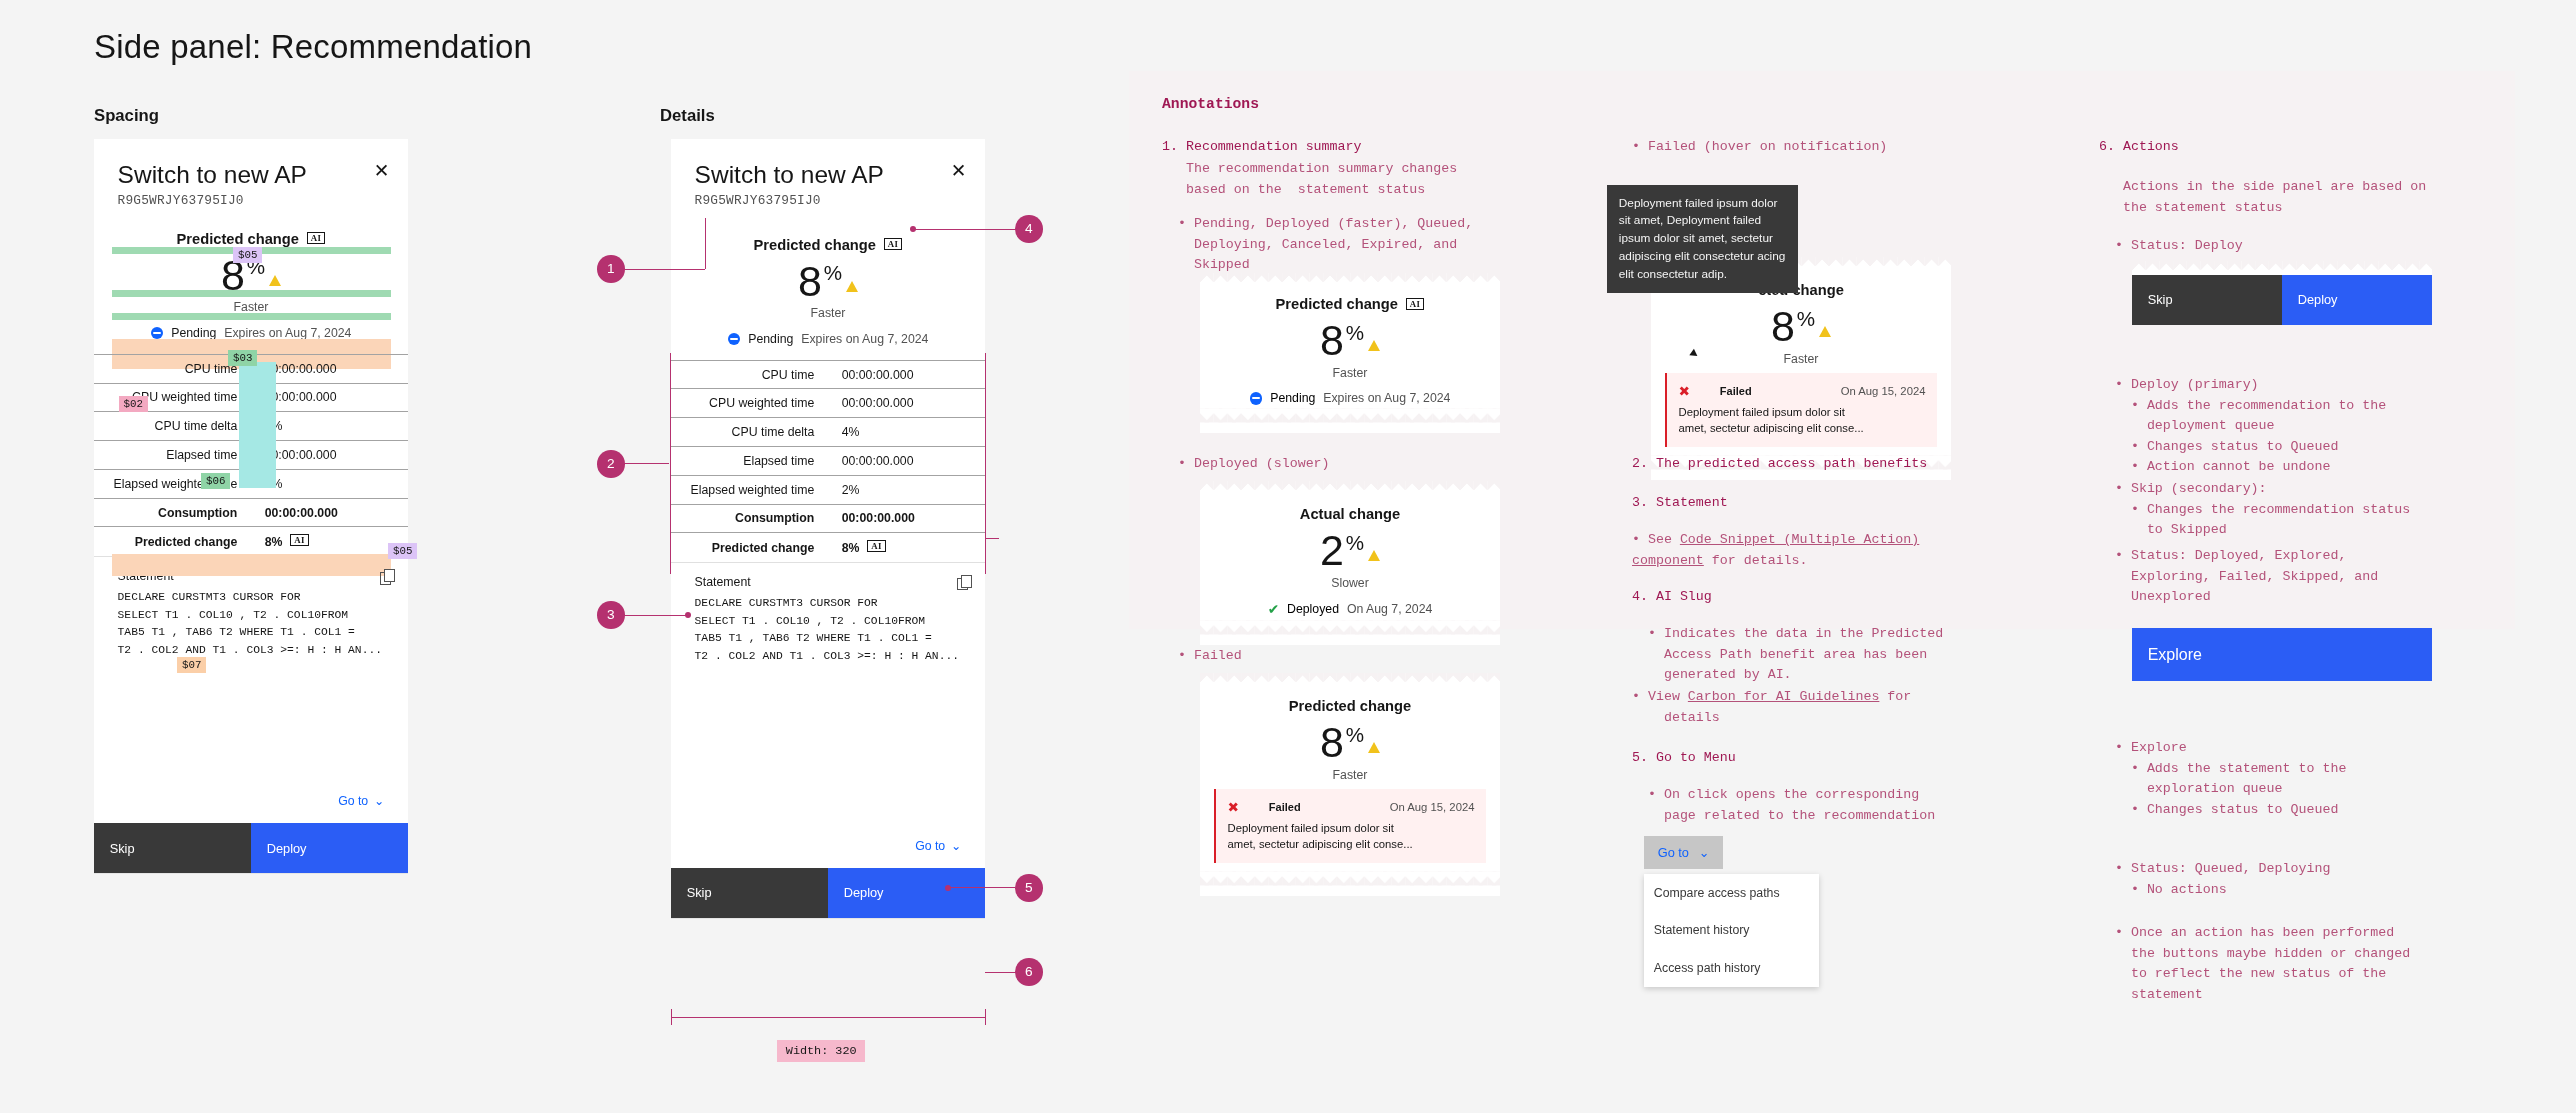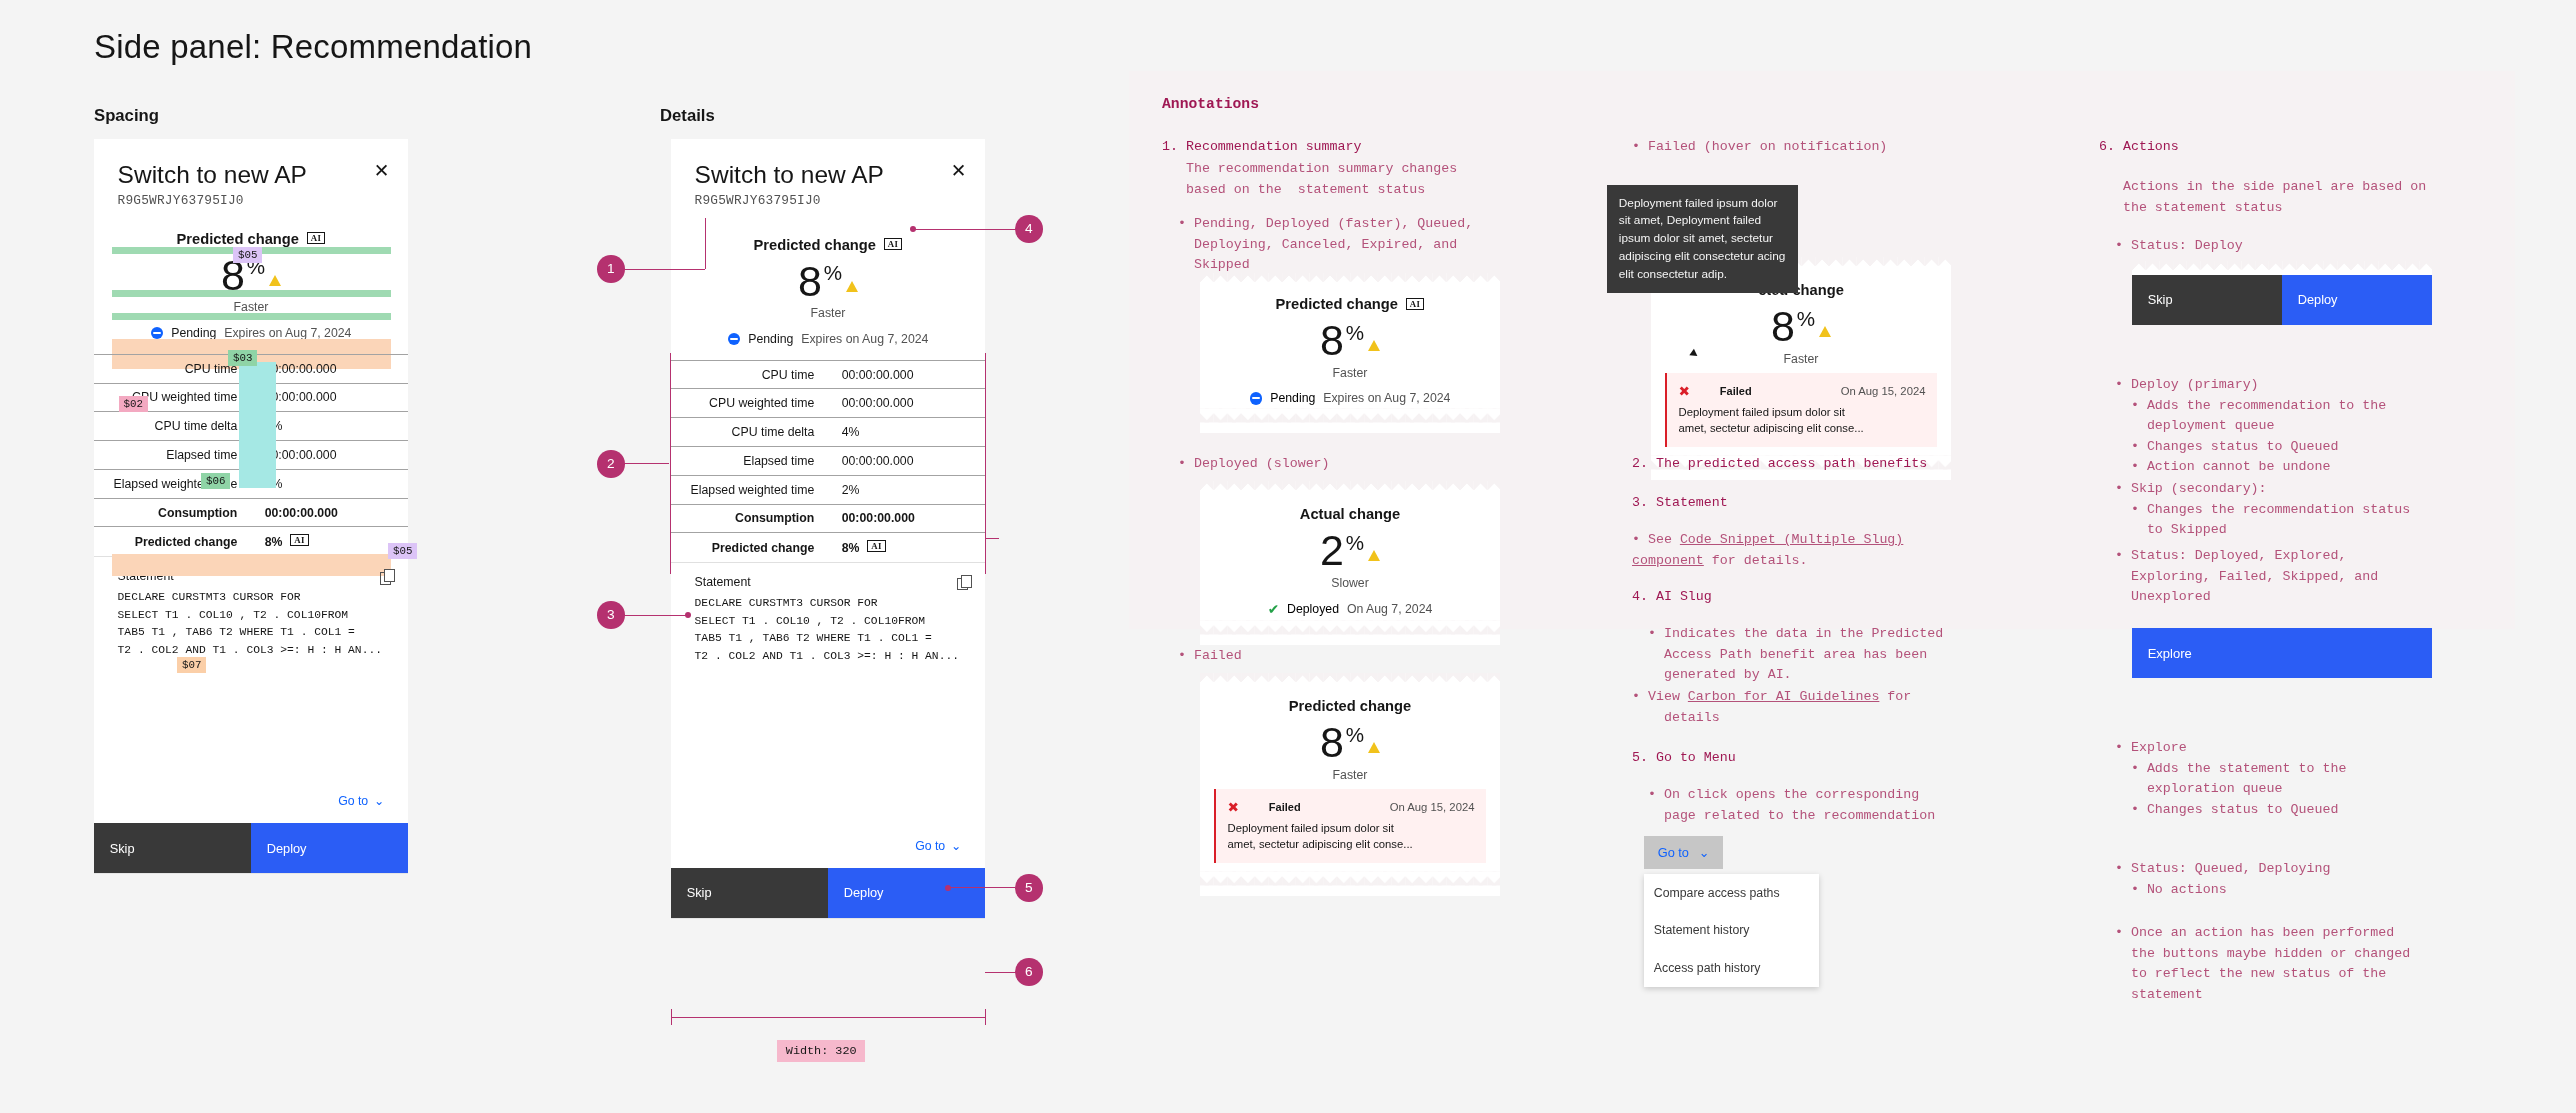--- a/index.html
+++ b/index.html
@@ -95,21 +95,21 @@
     margin: 0 13.7px 0 23.6px; font-family:"Liberation Mono", monospace;
     font-size: 11.3px; line-height: 1.55; color:#161616; white-space: pre-wrap;
   }
   .goto-row { text-align:right; padding: 13.7px 23.6px; }
   .goto-link { color:#0f62fe; font-size:12.3px; cursor:pointer; }
   .chev { display:inline-block; margin-left:5.9px; }
 
   .footer-btns { display:flex; width:100%; }
   .btn-skip { background:#393939; color:#fff; font-size:12.8px; padding:17.7px 15.7px; flex:1; cursor:pointer;}
   .btn-deploy { background:#2b5df5; color:#fff; font-size:12.8px; padding:17.7px 15.7px; flex:1; cursor:pointer;}
-  .btn-explore { background:#2b5df5; color:#fff; font-size:13px; padding:17.7px 15.7px; width:100%; cursor:pointer;}
+  .btn-explore { background:#2b5df5; color:#fff; font-size:16px; padding:17.7px 15.7px; width:100%; cursor:pointer;}
 
   
   .ov { position:absolute; }
   .ov-purple { background:#dfc9fa; }
   .ov-green { background:#9fdab2; }
   .ov-peach { background:#fbd5b8; }
   .ov-cyan { background:#a5e8e4; }
   .sp-tag {
     position:absolute; font-family:"Liberation Mono", monospace; font-size:10.8px;
     padding:2px 5px; color:#161616; white-space:nowrap;
@@ -493,21 +493,21 @@
 amet, sectetur adipiscing elit conse...</div>
     </div>
     <div class="zig bottom" style="margin-top:9.8px;"></div>
   </div>
 
   <div class="tooltip" style="left:1607px;top:185px;">Deployment failed ipsum dolor sit amet, Deployment failed ipsum dolor sit amet, sectetur adipiscing elit consectetur acing elit consectetur adip.</div>
   <div class="cursor-ico" style="left:1691px;top:350px;"></div>
 
   <div class="ann-txt dark" style="left:1632px;top:454px;">2. The predicted access path benefits</div>
   <div class="ann-txt dark" style="left:1632px;top:493px;">3. Statement</div>
-  <div class="ann-txt" style="left:1632px;top:530px;white-space:normal;width:324px;"><span>  • See </span><span class="ann-link">Code Snippet (Multiple Slug)</span> <span class="ann-link">component</span><span> for details.</span></div>
+  <div class="ann-txt" style="left:1632px;top:530px;white-space:normal;width:324px;"><span>  • See </span><span class="ann-link">Code Snippet (Multiple Action)</span> <span class="ann-link">component</span><span> for details.</span></div>
 
   <div class="ann-txt dark" style="left:1632px;top:587px;">4. AI Slug</div>
   <div class="ann-txt" style="left:1632px;top:624px;">  • Indicates the data in the Predicted
     Access Path benefit area has been
     generated by AI.</div>
   <div class="ann-txt" style="left:1632px;top:687px;white-space:normal;width:324px;"><span>  • View </span><span class="ann-link">Carbon for AI Guidelines</span><span style="white-space:pre"> for
     details</span></div>
 
   <div class="ann-txt dark" style="left:1632px;top:748px;">5. Go to Menu</div>
   <div class="ann-txt" style="left:1632px;top:785px;">  • On click opens the corresponding

